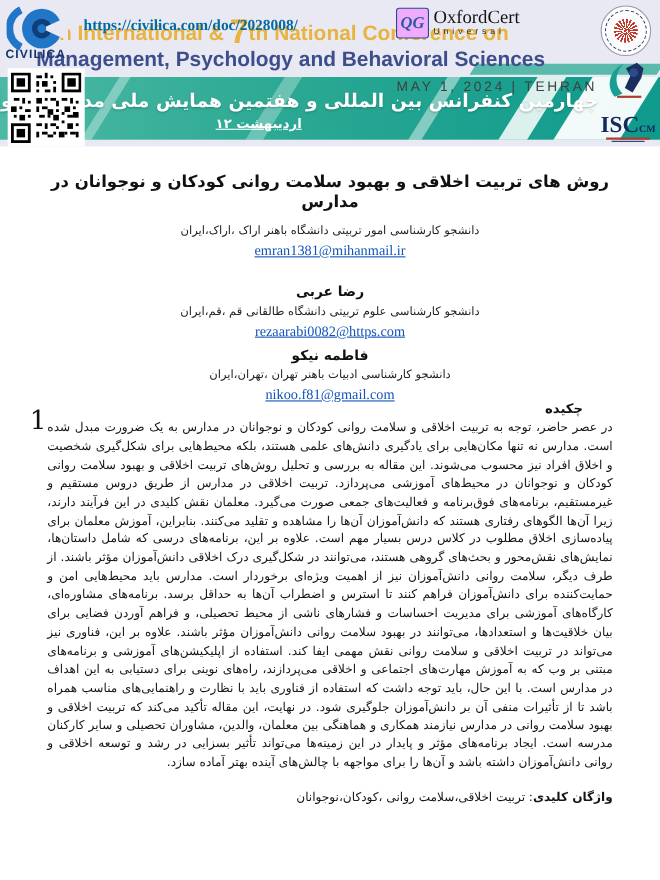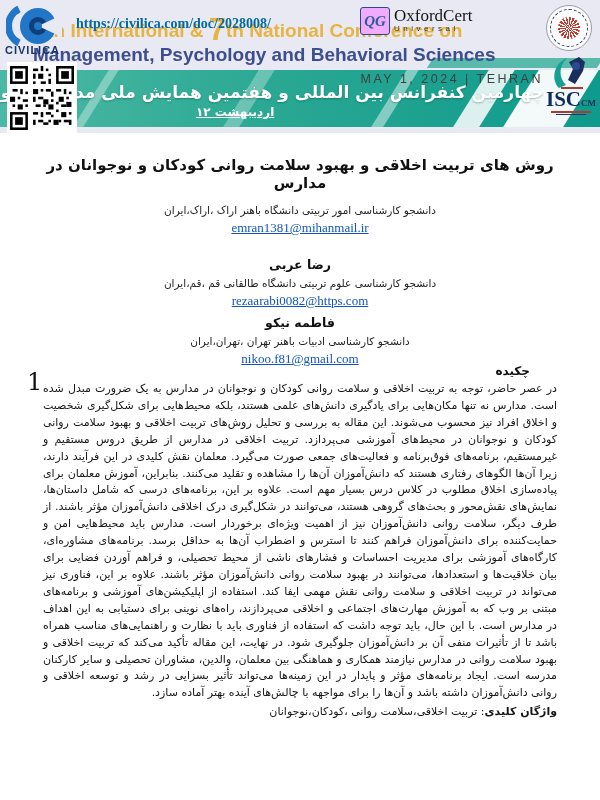--- a/index.html
+++ b/index.html
@@ -37,21 +37,21 @@
   .qr{position:absolute;left:7px;top:62px;width:70px;height:72px;background:#ffffff;z-index:5;
       display:flex;align-items:center;justify-content:center;}
   
   .seal{position:absolute;left:546px;top:5px;width:44px;height:44px;border-radius:50%;
         background:#fdfdfd;border:1px solid #9a9ab0;z-index:3;display:flex;align-items:center;justify-content:center;}
   .seal-ring{width:36px;height:36px;border-radius:50%;border:1.5px dashed #2c3a6b;
              display:flex;align-items:center;justify-content:center;}
   .seal-core{width:22px;height:22px;border-radius:50%;
              background:repeating-conic-gradient(#c0392b 0 11deg,#ffffff 11deg 20deg);}
   .hand-logo{position:absolute;left:549px;top:54px;z-index:3;}
-  .isc{position:absolute;left:545px;top:88px;z-index:3;width:52px;text-align:center;}
+  .isc{position:absolute;left:545px;top:102px;z-index:3;width:52px;text-align:center;}
   .isc-main{font:bold 21px "Liberation Serif",serif;color:#122b5c;line-height:22px;}
   .isc-sub{font:bold 9px "Liberation Serif",serif;color:#122b5c;}
   .isc-bar1{margin:1px auto 1px;width:40px;height:2px;background:#b03a30;}
   .isc-bar2{margin:0 auto;width:30px;height:1px;background:#23356b;}
   
   .oxford{position:absolute;left:360px;top:7px;z-index:2;display:flex;align-items:flex-start;}
   .ox-emblem{width:28px;height:26px;border:1.5px solid #274b8f;border-radius:3px;background:#f0abfc;
              font:italic bold 15px "Liberation Serif",serif;color:#2c5aa0;
              display:flex;align-items:center;justify-content:center;}
   .ox-text{margin-left:4px;}
@@ -62,21 +62,21 @@
   .paper-title{position:absolute;left:30px;top:156px;width:540px;text-align:center;direction:rtl;
                font:bold 15px "DejaVu Sans",sans-serif;color:#111;}
   .author{position:absolute;left:100px;width:400px;text-align:center;direction:rtl;}
   .a-name{font:bold 12.5px "DejaVu Sans",sans-serif;color:#111;}
   .a-aff{font:10.5px "DejaVu Sans",sans-serif;color:#222;margin-top:5px;}
   .a-email{font:13px "Liberation Serif",serif;margin-top:4px;direction:ltr;}
   .a-email a{color:#1155bc;text-decoration:underline;}
   .abs-head{position:absolute;right:70px;top:364px;font:bold 12px "DejaVu Sans",sans-serif;color:#111;}
   .abs{position:absolute;left:43px;top:381px;width:514px;direction:rtl;text-align:justify;
        font:11px "DejaVu Sans",sans-serif;line-height:16.9px;color:#151515;}
-  .kw{margin-top:3px;direction:rtl;font:11px "DejaVu Sans",sans-serif;color:#151515;}
+  .kw{margin-top:16px;direction:rtl;font:11px "DejaVu Sans",sans-serif;color:#151515;}
   .kw b{font-weight:bold;}
 </style>
 </head>
 <body>
 
 <div class="page">
 
   <div class="header">
     <div class="teal-band">
       <div class="stripe s1"></div>

